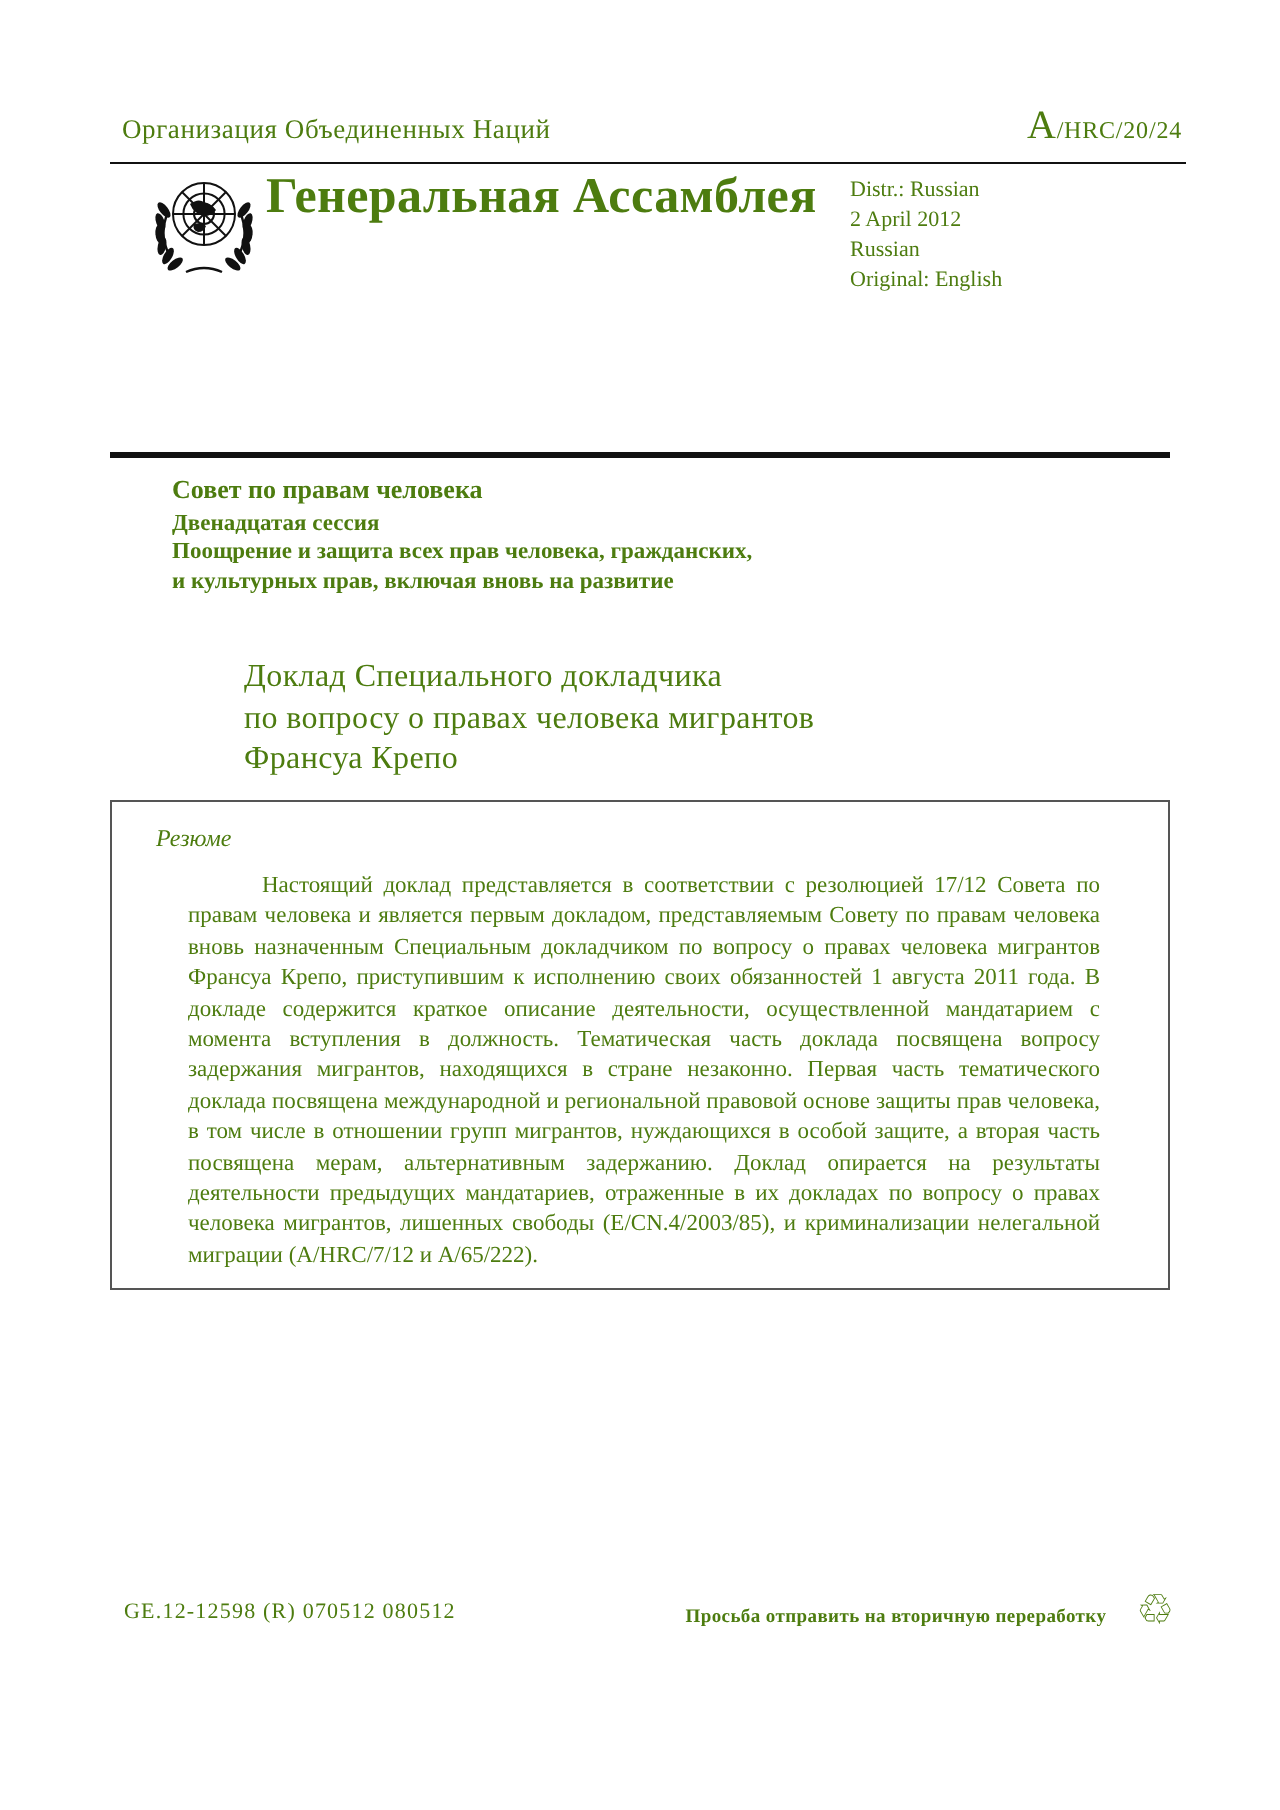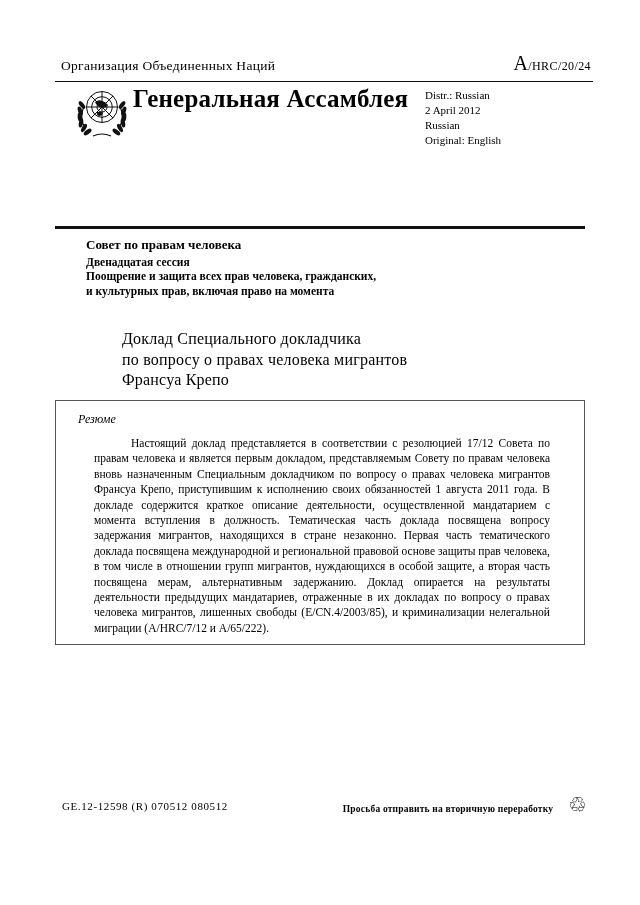--- a/index.html
+++ b/index.html
@@ -5,21 +5,21 @@
   html, body {
     margin: 0;
     padding: 0;
     background: #ffffff;
   }
   .page {
     position: relative;
     width: 640px;
     height: 905px;
     background: #ffffff;
-    color: #000000;
+    color: #4d7c0f;
     font-family: "Liberation Serif", "DejaVu Serif", serif;
     overflow: hidden;
   }
 
   
   .org-row {
     position: absolute;
     left: 55px;
     top: 52px;
     width: 530px;
@@ -236,21 +236,21 @@
       <div>Original: English</div>
     </div>
   </div>
 
   <div class="thick-rule"></div>
 
   <div class="session-block">
     <div class="council">Совет по правам человека</div>
     <div class="bold">Двенадцатая сессия</div>
     <div class="bold">Поощрение и защита всех прав человека, гражданских,</div>
-    <div class="bold">и культурных прав, включая право на момента</div>
+    <div class="bold">и культурных прав, включая вновь на развитие</div>
   </div>
 
   <div class="report-title">
     <div>Доклад Специального докладчика</div>
     <div>по вопросу о правах человека мигрантов</div>
     <div>Франсуа Крепо</div>
   </div>
 
   <div class="summary-box">
     <div class="summary-heading">Резюме</div>

